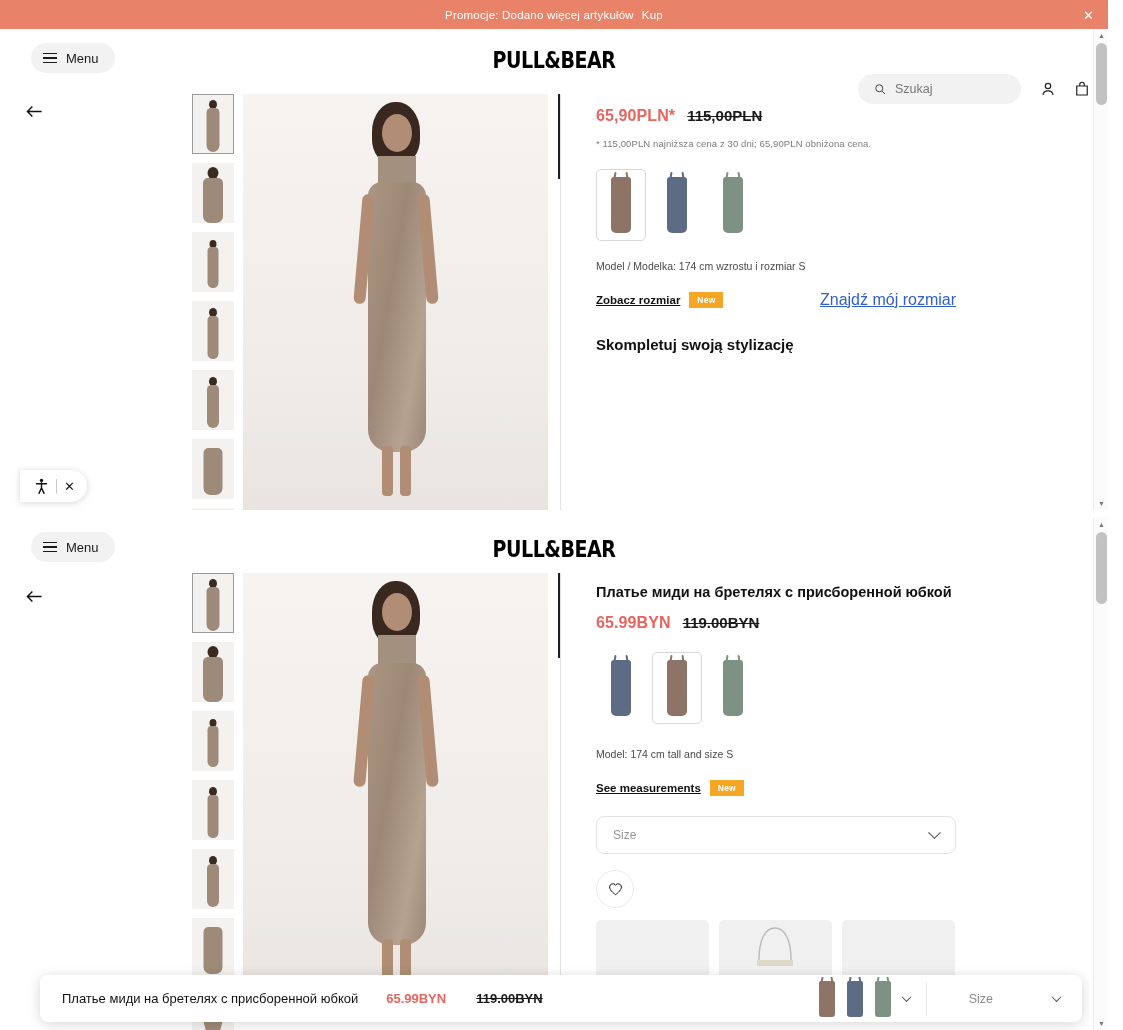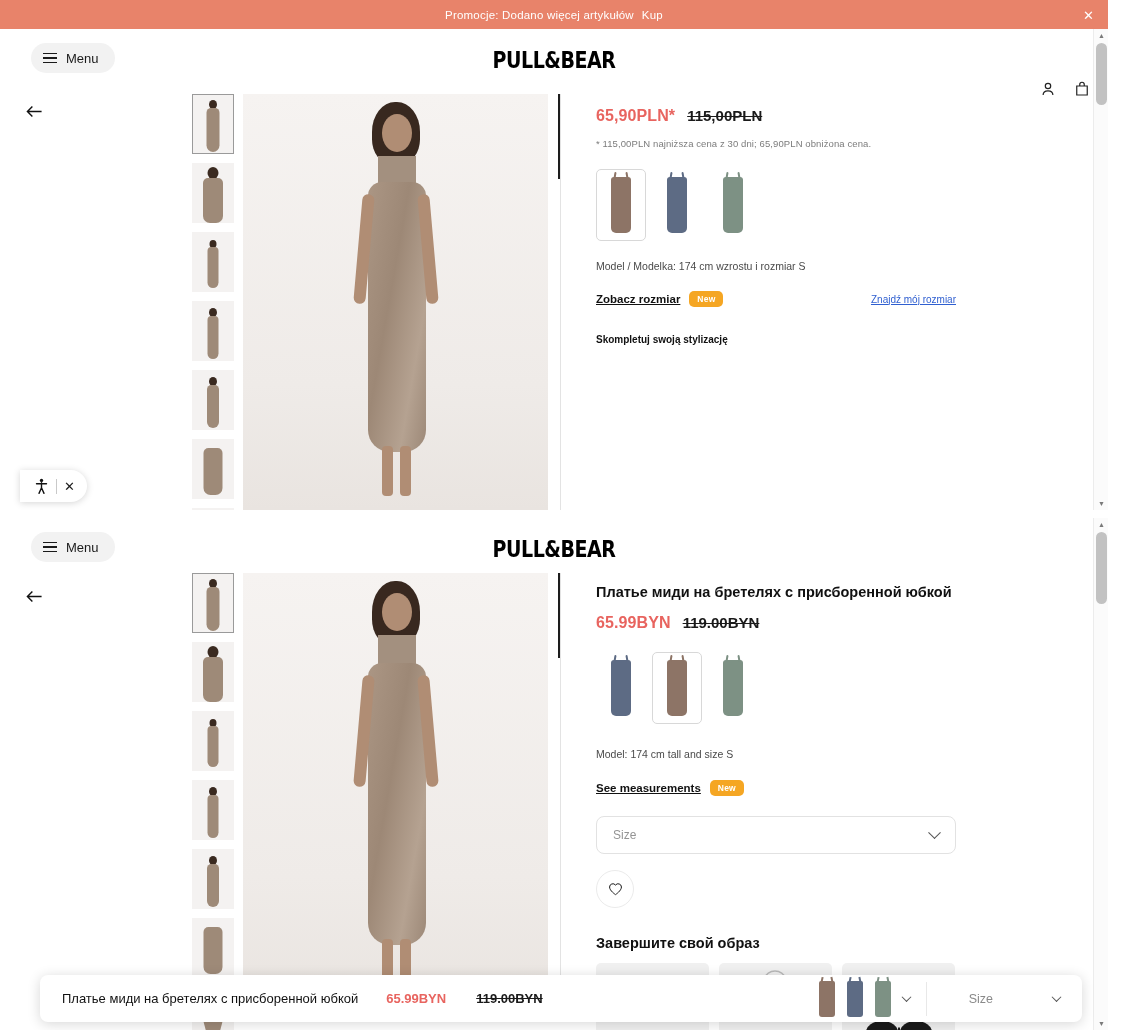--- a/index.html
+++ b/index.html
@@ -159,24 +159,24 @@
 
   .model-note { margin-top: 19px; font-size: 10.5px; color: #4a4a4a; }
   .meas-row { display: flex; align-items: center; justify-content: space-between; margin-top: 19px; }
   .meas-left { display: flex; align-items: center; gap: 9px; }
   .meas-link {
     font-size: 11.5px; font-weight: 700; color: #111;
     text-decoration: underline; cursor: pointer;
   }
   .badge-new {
     background: #f5a623; color: #fff; font-size: 8.5px; font-weight: 700;
-    padding: 3px 8px; border-radius: 5px; letter-spacing: .2px;
+    padding: 3px 8px; border-radius: 0; letter-spacing: .2px;
   }
   .find-size {
-    font-size: 10px; color: #2f5fd0; text-decoration: underline; cursor: pointer;
+    font-size: 16px; color: #2f5fd0; text-decoration: underline; cursor: pointer;
   }
 
   .select {
     margin-top: 17px; height: 38px; border: 1px solid #e2e2e2; border-radius: 8px;
     display: flex; align-items: center; justify-content: space-between;
     padding: 0 16px; font-size: 12px; color: #949494; background: #fff; cursor: pointer;
   }
   .chev { width: 9px; height: 9px; border-right: 1.4px solid #555; border-bottom: 1.4px solid #555;
           transform: rotate(45deg) translate(-2px,-2px); }
 
@@ -184,21 +184,21 @@
   .btn-cart {
     flex: 1; height: 40px; border-radius: 22px; background: #4cc56f; color: #fff;
     display: flex; align-items: center; justify-content: center;
     font-size: 13px; font-weight: 700; cursor: pointer; border: none;
   }
   .btn-heart {
     width: 38px; height: 38px; border-radius: 50%; border: 1px solid #ebebeb;
     background: #fff; display: flex; align-items: center; justify-content: center;
     cursor: pointer;
   }
-  .complete-title { margin-top: 27px; font-size: 10px; font-weight: 700; color: #111; }
+  .complete-title { margin-top: 27px; font-size: 15px; font-weight: 700; color: #111; }
   .complete-title-ru { margin-top: 27px; font-size: 14.5px; font-weight: 600; color: #111; }
   .card-row { display: flex; gap: 10px; margin-top: 12px; }
   .card { width: 113px; height: 84px; background: #f0f0f0; border-radius: 5px; position: relative; cursor: pointer; }
 
   
   .a11y {
     position: absolute; height: 32px; background: #fff; border-radius: 0 18px 18px 0;
     box-shadow: 0 1px 7px rgba(0,0,0,.17);
     display: flex; align-items: center; gap: 7px; padding: 0 12px 0 14px;
     z-index: 30;
@@ -249,20 +249,27 @@
     <div class="header">
       <div class="menu-btn">
         <span class="burger">
             <i></i>
             <i></i>
             <i></i>
           </span>
         <span>Menu</span>
       </div>
       <div class="logo">PULL&amp;BEAR</div>
+      <div class="search-pill" style="left:858px; top:45px; width:163px;">
+        <svg width="12" height="12" viewBox="0 0 24 24" fill="none">
+          <circle cx="10.5" cy="10.5" r="7" stroke="#444" stroke-width="2"></circle>
+          <line x1="16" y1="16" x2="22" y2="22" stroke="#444" stroke-width="2"></line>
+        </svg>
+        <span>Szukaj</span>
+      </div>
       <div class="hdr-icons" style="left:1039px; top:51px;">
         <svg class="hdr-icon" viewBox="0 0 24 24" fill="none">
           <circle cx="12" cy="8" r="3.6" stroke="#222" stroke-width="1.6"></circle>
           <path d="M5.5 20c0-3.6 2.9-5.6 6.5-5.6s6.5 2 6.5 5.6" stroke="#222" stroke-width="1.6" fill="none"></path>
         </svg>
         <svg class="hdr-icon" viewBox="0 0 24 24" fill="none">
           <path d="M5 8h14v12H5z" stroke="#222" stroke-width="1.6" fill="none"></path>
           <path d="M9 8V6a3 3 0 0 1 6 0v2" stroke="#222" stroke-width="1.6" fill="none"></path>
         </svg>
       </div>
@@ -495,21 +502,20 @@
       </div>
 
       <div class="cta-row" style="margin-top:16px;">
         <div class="btn-heart">
           <svg width="15" height="14" viewBox="0 0 24 22" fill="none">
             <path d="M12 20S2.5 13.8 2.5 7.8A5.3 5.3 0 0 1 12 4.7 5.3 5.3 0 0 1 21.5 7.8C21.5 13.8 12 20 12 20z" stroke="#1a1a1a" stroke-width="1.6" fill="none"></path>
           </svg>
         </div>
       </div>
 
-      <div class="complete-title-ru">Завершите свой образ</div>
       <div class="card-row">
         <div class="card"></div>
         <div class="card">
           <svg width="52" height="44" viewBox="0 0 52 44" style="position:absolute;left:30px;top:2px;">
             <path d="M10 38C10 18 16 6 26 6s16 12 16 32" stroke="#b9b9b9" stroke-width="1.4" fill="none"></path>
             <path d="M8 38h36v6H8z" fill="#ded8c8"></path>
           </svg>
         </div>
         <div class="card">
           <svg width="70" height="26" viewBox="0 0 70 26" style="position:absolute;left:22px;top:56px;">

